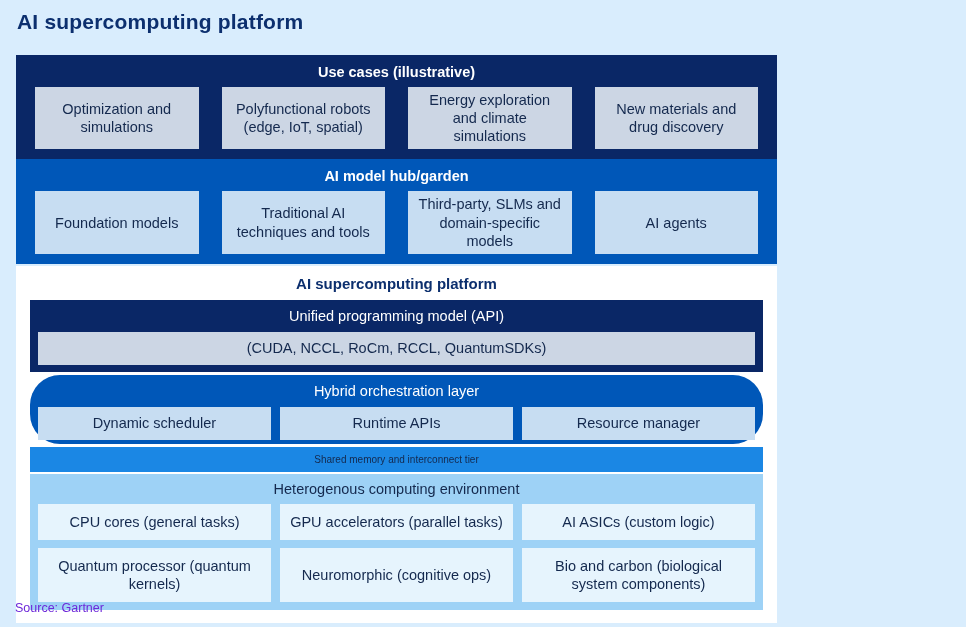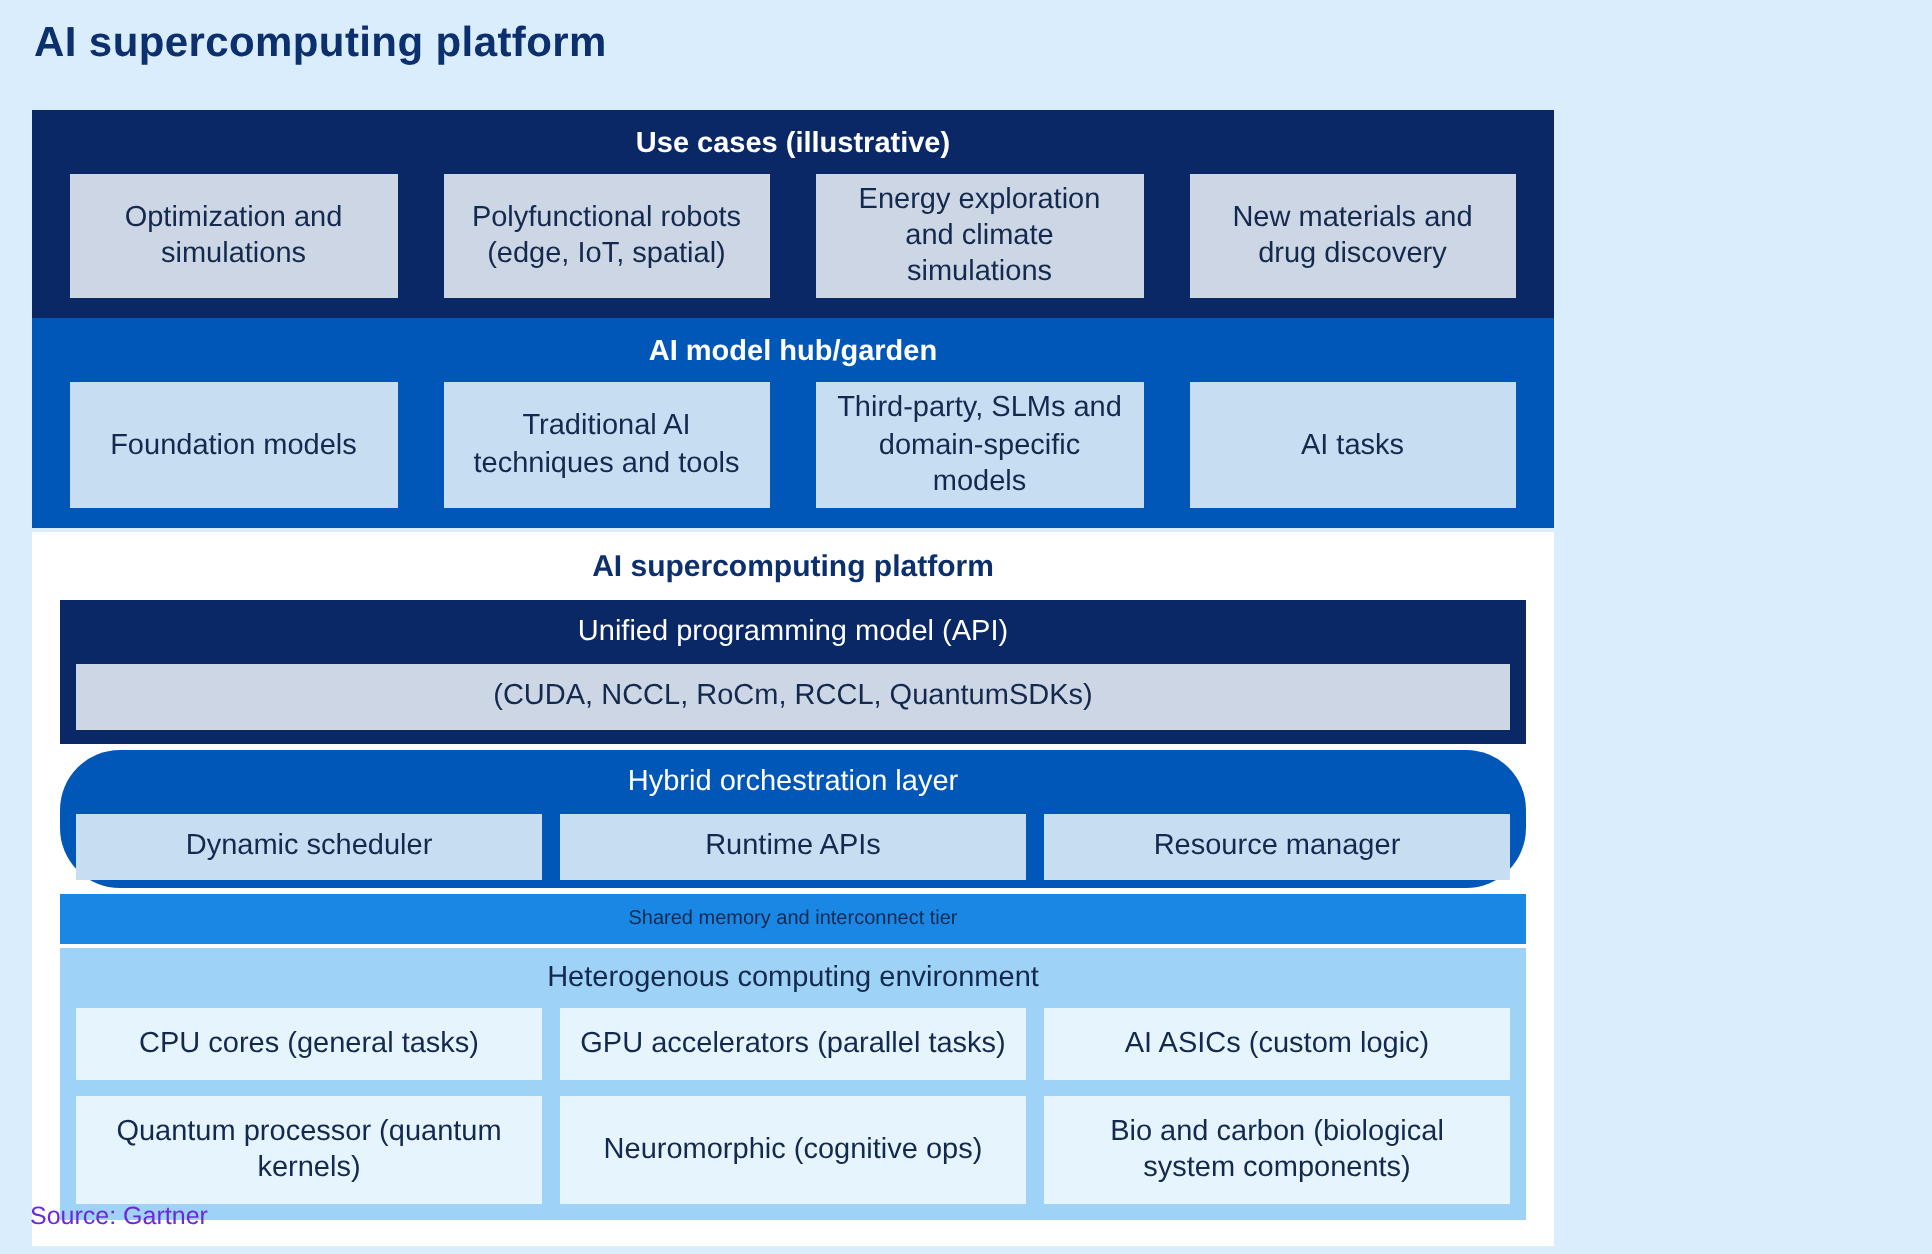--- a/index.html
+++ b/index.html
@@ -110,21 +110,21 @@
       <div class="cell">New materials and drug discovery</div>
     </div>
   </div>
 
   <div class="band band-hub">
     <div class="band-header">AI model hub/garden</div>
     <div class="row4">
       <div class="cell">Foundation models</div>
       <div class="cell">Traditional AI techniques and tools</div>
       <div class="cell">Third-party, SLMs and domain-specific models</div>
-      <div class="cell">AI tasks</div>
+      <div class="cell">AI agents</div>
     </div>
   </div>
 
   <div class="panel">
     <div class="panel-title">AI supercomputing platform</div>
 
     <div class="sub-section unified">
       <div class="sub-header">Unified programming model (API)</div>
       <div class="cell">(CUDA, NCCL, RoCm, RCCL, QuantumSDKs)</div>
     </div>

